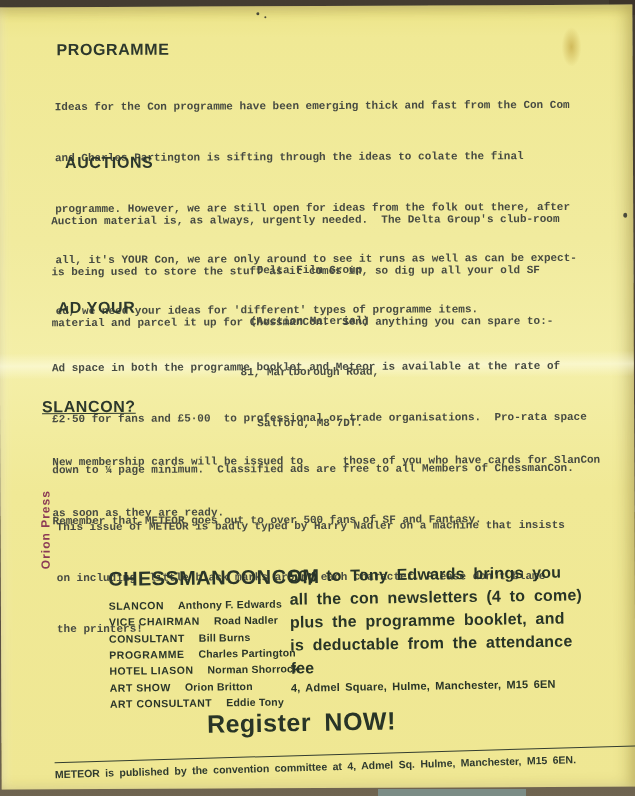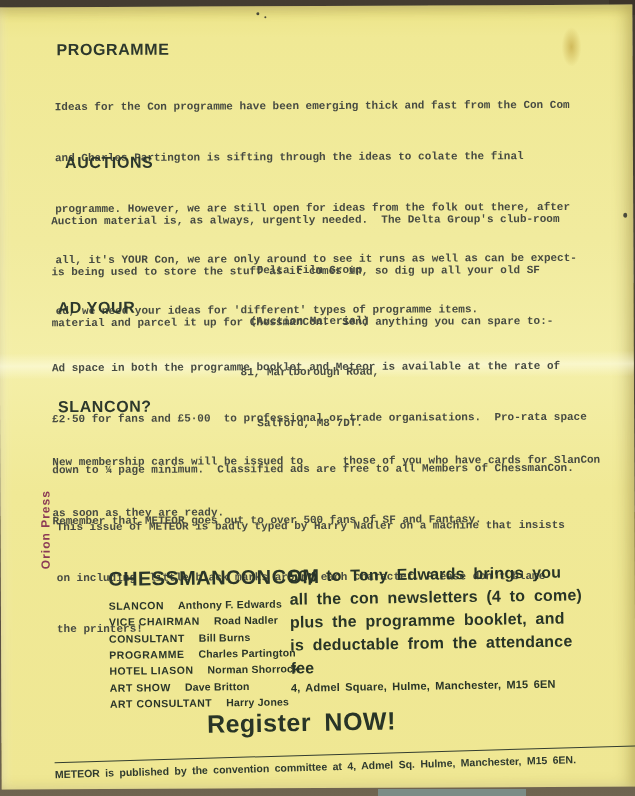--- a/index.html
+++ b/index.html
@@ -82,21 +82,21 @@
     </div>
 
     <h2 class="sec-h abs" style="left:58px;top:292px;">AD YOUR</h2>
     <div class="tw abs" style="left:52px;top:319px;">
       <div>Ad space in both the programme booklet and Meteor is available at the rate of</div>
       <div>£2·50 for fans and £5·00  to professional or trade organisations.  Pro-rata space</div>
       <div>down to ¼ page minimum.  Classified ads are free to all Members of ChessmanCon.</div>
       <div>Remember that METEOR goes out to over 500 fans of SF and Fantasy.</div>
     </div>
 
-    <h2 class="sec-h abs" style="left:58px;top:391px;">SLANCON?</h2>
+    <h2 class="sec-h abs" style="left:42px;top:391px;text-decoration:underline;">SLANCON?</h2>
     <div class="tw abs" style="left:52px;top:413px;">
       <div>New membership cards will be issued to      those of you who have cards for SlanCon</div>
       <div>as soon as they are ready.</div>
     </div>
 
     <div class="tw abs" style="left:56px;top:478px;">
       <div>This issue of METEOR is badly typed by Harry Nadler on a machine that insists</div>
       <div>on including  little black marks around each character. Please don't blame</div>
       <div>the printers!</div>
     </div>
@@ -121,25 +121,25 @@
         <div class="crow">
           <span class="role">PROGRAMME</span>
           <span class="name">Charles Partington</span>
         </div>
         <div class="crow">
           <span class="role">HOTEL LIASON</span>
           <span class="name">Norman Shorrock</span>
         </div>
         <div class="crow">
           <span class="role">ART SHOW</span>
-          <span class="name">Dave Britton</span>
+          <span class="name">Orion Britton</span>
         </div>
         <div class="crow">
           <span class="role">ART CONSULTANT</span>
-          <span class="name">Harry Jones</span>
+          <span class="name">Eddie Tony</span>
         </div>
       </div>
     </div>
 
     <div class="abs" style="left:289px;top:557px;transform:rotate(-0.6deg);">
       <div class="reg-line">50p to Tony Edwards brings you</div>
       <div class="reg-line">all the con newsletters (4 to come)</div>
       <div class="reg-line">plus the programme booklet, and</div>
       <div class="reg-line">is deductable from the attendance</div>
       <div class="reg-line">fee</div>

